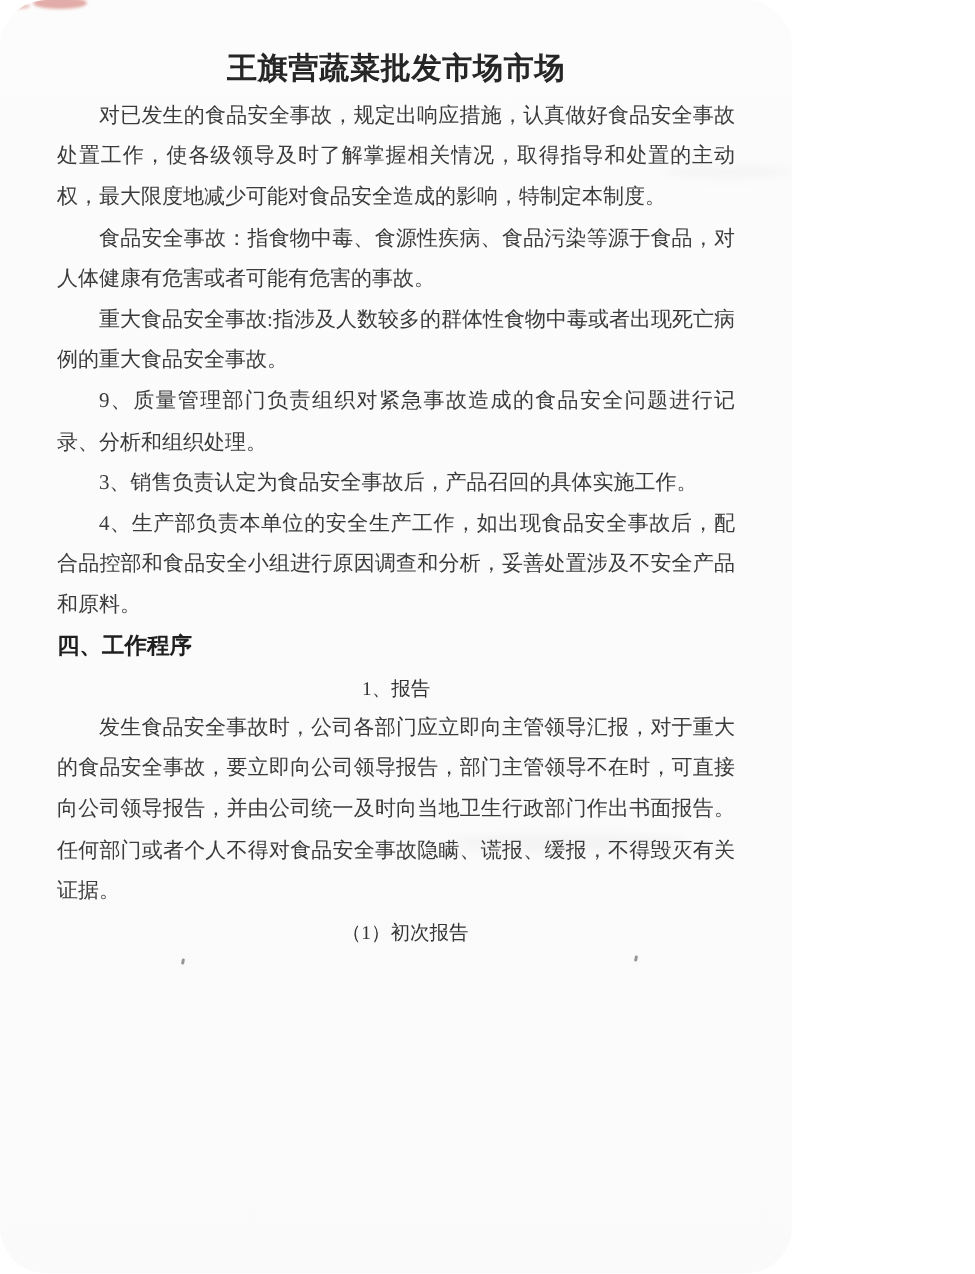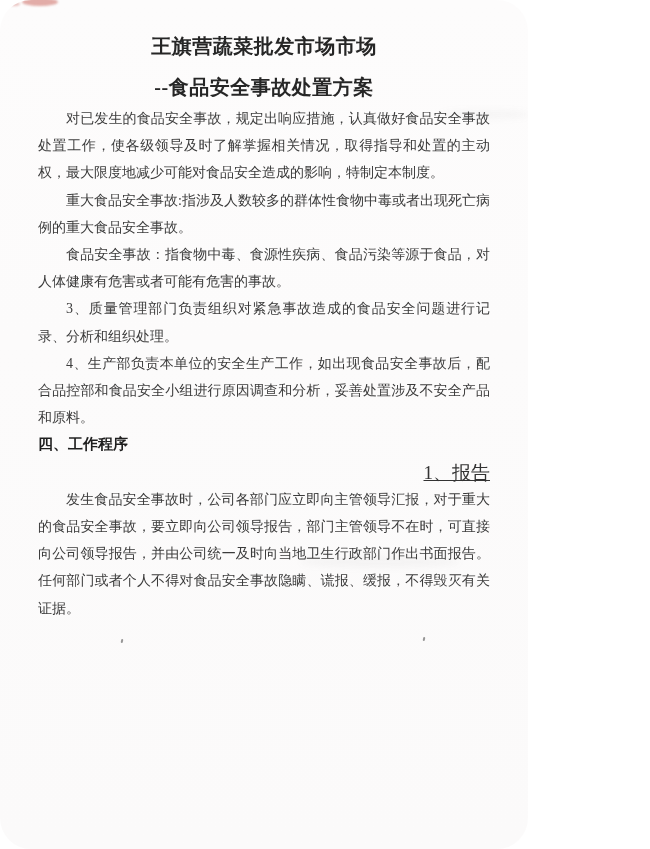--- a/index.html
+++ b/index.html
@@ -48,24 +48,23 @@
     line-height: 27.2px;
     text-align: justify;
   }
   .h {
     font-weight: 700;
     font-size: 15px;
     color: #1f1f1f;
     text-align: left;
   }
   .sh {
-    font-size: 19px;
+    font-size: 13px;
     color: #333333;
-    text-align: right;
-    text-decoration: underline;
+    text-align: center;
   }
   .sh.ind { text-indent: 12px; }
   .p { text-indent: 28px; }
   .p.tight { letter-spacing: -0.4px; }
 
   
   .red-mark {
     position: absolute;
     border-radius: 50%;
     filter: blur(1.2px);
@@ -98,29 +97,30 @@
 
   <span class="red-mark a" style="background: rgb(199, 93, 84);"></span>
   <span class="red-mark b" style="background: rgb(199, 93, 84);"></span>
   <span class="smudge m1"></span>
   <span class="smudge m2"></span>
   <span class="speck s1" style="background: rgb(68, 68, 68);"></span>
   <span class="speck s2" style="background: rgb(68, 68, 68);"></span>
 
   <div class="doc">
     <div class="title">王旗营蔬菜批发市场市场</div>
-    <div class="subtitle">--食品安全事故处置方案</div>
 
     <div class="content">
       <div class="p">对已发生的食品安全事故，规定出响应措施，认真做好食品安全事故处置工作，使各级领导及时了解掌握相关情况，取得指导和处置的主动权，最大限度地减少可能对食品安全造成的影响，特制定本制度。</div>
 
+      <div class="p">食品安全事故：指食物中毒、食源性疾病、食品污染等源于食品，对人体健康有危害或者可能有危害的事故。</div>
       <div class="p">重大食品安全事故:指涉及人数较多的群体性食物中毒或者出现死亡病例的重大食品安全事故。</div>
-      <div class="p">食品安全事故：指食物中毒、食源性疾病、食品污染等源于食品，对人体健康有危害或者可能有危害的事故。</div>
 
-      <div class="p">3、质量管理部门负责组织对紧急事故造成的食品安全问题进行记录、分析和组织处理。</div>
+      <div class="p">9、质量管理部门负责组织对紧急事故造成的食品安全问题进行记录、分析和组织处理。</div>
+      <div class="p">3、销售负责认定为食品安全事故后，产品召回的具体实施工作。</div>
       <div class="p">4、生产部负责本单位的安全生产工作，如出现食品安全事故后，配合品控部和食品安全小组进行原因调查和分析，妥善处置涉及不安全产品和原料。</div>
 
       <div class="h">四、工作程序</div>
       <div class="sh">1、报告</div>
       <div class="p">发生食品安全事故时，公司各部门应立即向主管领导汇报，对于重大的食品安全事故，要立即向公司领导报告，部门主管领导不在时，可直接向公司领导报告，并由公司统一及时向当地卫生行政部门作出书面报告。任何部门或者个人不得对食品安全事故隐瞒、谎报、缓报，不得毁灭有关证据。</div>
+      <div class="sh ind">（1）初次报告</div>
     </div>
   </div>
 </div>
 
 </body></html>

